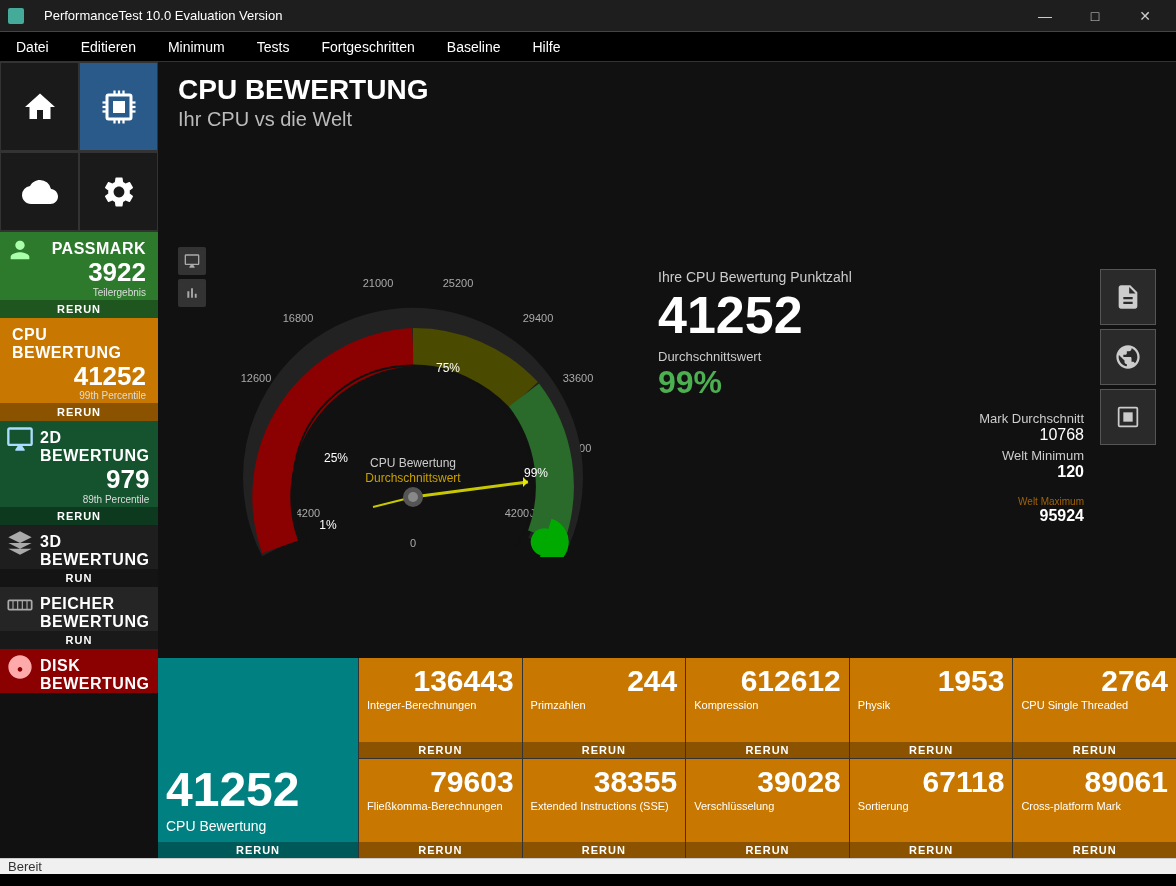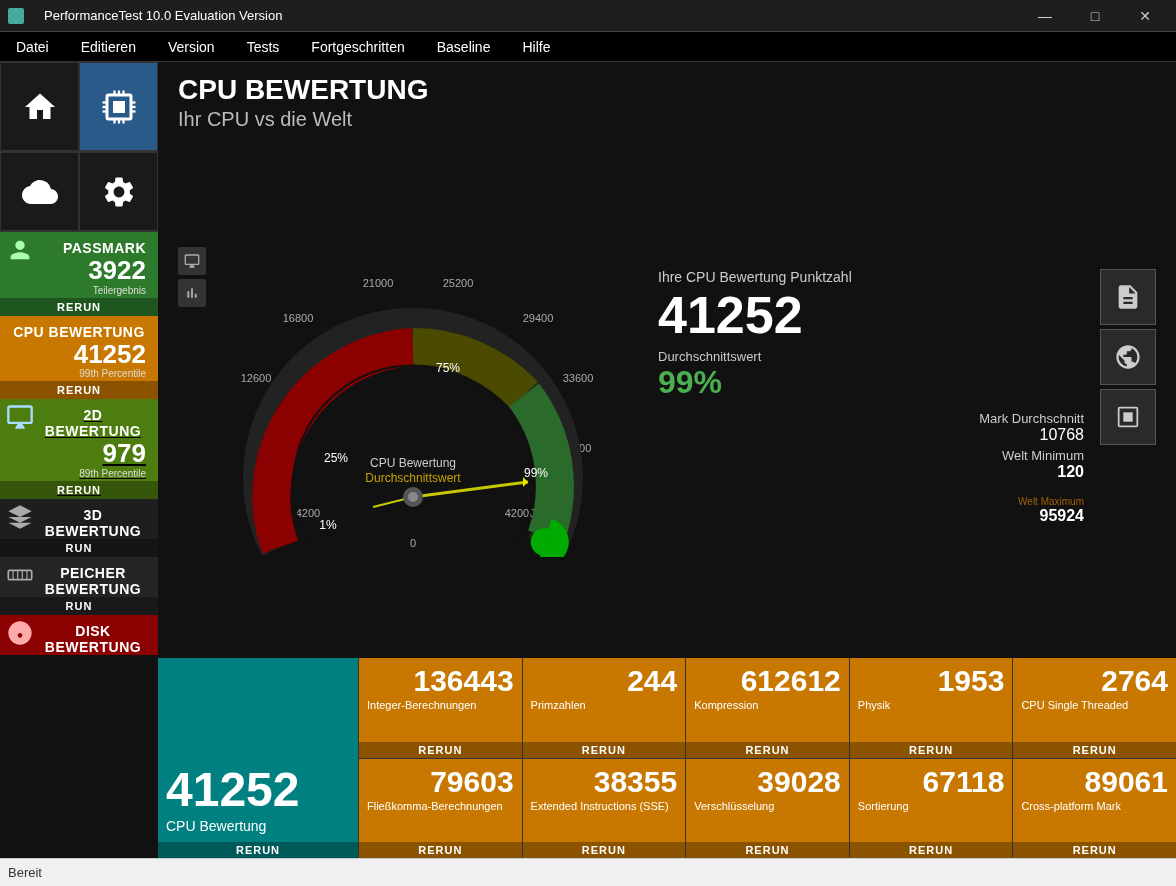--- a/index.html
+++ b/index.html
@@ -75,23 +75,23 @@
       flex-direction: column;
     }
     .sidebar-section.green { background: #2d7a2d; }
     .sidebar-section.orange { background: #c87800; }
     .sidebar-section.dark2 { background: #1e1e1e; }
     .sidebar-section.dark3 { background: #252525; }
     .sidebar-section.red { background: #8b0000; }
 
     .sidebar-label {
       color: #fff;
-      font-size: 14px;
-      font-weight: bold;
-      text-align: center;
+      font-size: 16px;
+      font-weight: bold;
+      text-align: left;
       padding: 4px 6px 0 6px;
       letter-spacing: 0.5px;
     }
     .sidebar-value {
       color: #fff;
       font-size: 26px;
       font-weight: bold;
       text-align: right;
       padding: 0 6px;
       line-height: 1.1;
@@ -234,21 +234,21 @@
     }
     .main-cell-label {
       color: #fff;
       font-size: 14px;
       margin-top: 4px;
       margin-bottom: 24px;
     }
 
     
     .statusbar {
-      height: 28px;
+      height: 16px;
       background: #f0f0f0;
       border-top: 1px solid #ccc;
       display: flex;
       align-items: center;
       padding: 0 8px;
       font-size: 13px;
       color: #333;
     }
 
     
@@ -292,21 +292,21 @@
   <div class="titlebar-controls">
     <span>—</span>
     <span>□</span>
     <span class="close">✕</span>
   </div>
 </div>
 
 <div class="menubar">
   <div class="menubar-item">Datei</div>
   <div class="menubar-item">Editieren</div>
-  <div class="menubar-item">Version</div>
+  <div class="menubar-item">Minimum</div>
   <div class="menubar-item">Tests</div>
   <div class="menubar-item">Fortgeschritten</div>
   <div class="menubar-item">Baseline</div>
   <div class="menubar-item">Hilfe</div>
 </div>
 
 <div class="main-layout">
 
   <div class="sidebar">
 
@@ -367,21 +367,21 @@
 
     <div class="sidebar-section orange">
       <div style="text-align:right; padding:4px 6px 0;">
         <div class="sidebar-label">CPU BEWERTUNG</div>
         <div class="sidebar-value">41252</div>
         <div class="sidebar-sub">99th Percentile</div>
       </div>
       <div class="sidebar-rerun">RERUN</div>
     </div>
 
-    <div class="sidebar-section" style="background:#4d7c0f;text-decoration:underline;">
+    <div class="sidebar-section" style="background:#14532d;">
       <div style="display:flex; align-items:flex-start; padding:4px 6px 0;">
         <div style="flex:1; display:flex; align-items:center;">
           <svg width="28" height="28" viewBox="0 0 24 24" fill="#aaddff">
               <path d="M21 2H3c-1.1 0-2 .9-2 2v12c0 1.1.9 2 2 2h7l-2 3v1h8v-1l-2-3h7c1.1 0 2-.9 2-2V4c0-1.1-.9-2-2-2zm0 14H3V4h18v12z"></path>
             </svg>
         </div>
         <div style="text-align:right;">
           <div class="sidebar-label">2D BEWERTUNG</div>
           <div class="sidebar-value">979</div>
           <div class="sidebar-sub">89th Percentile</div>

